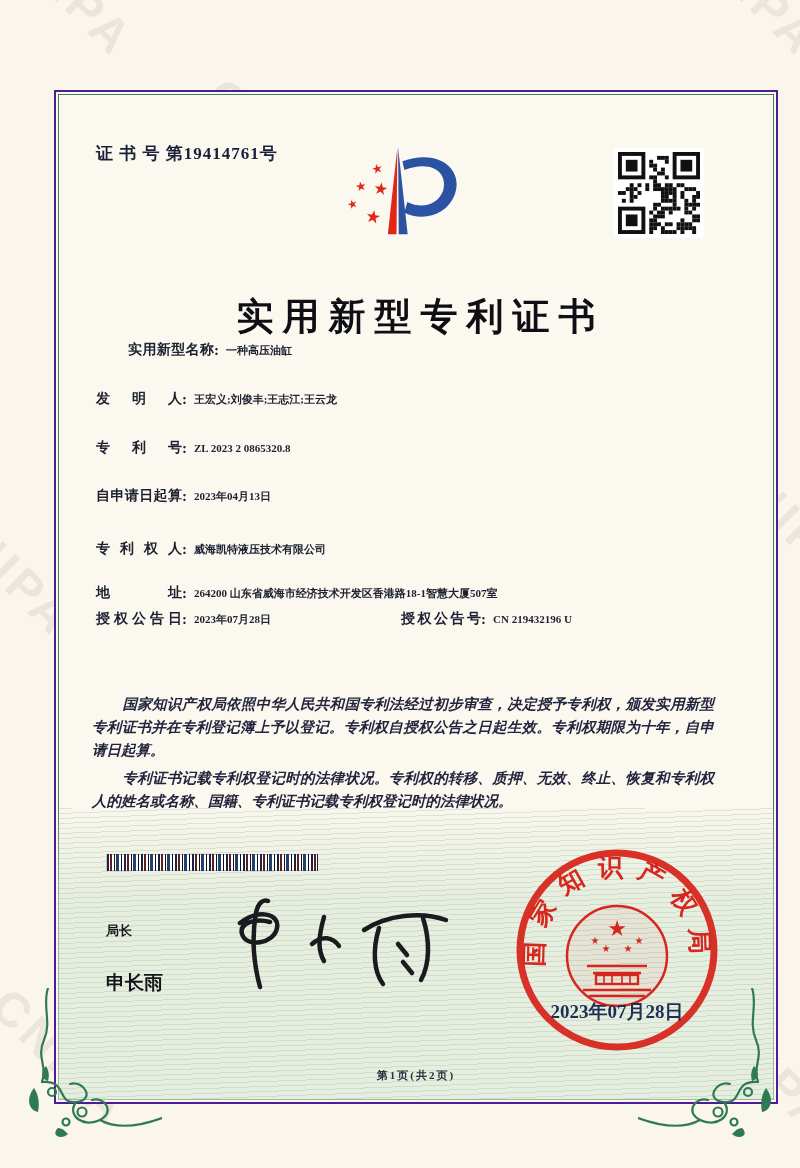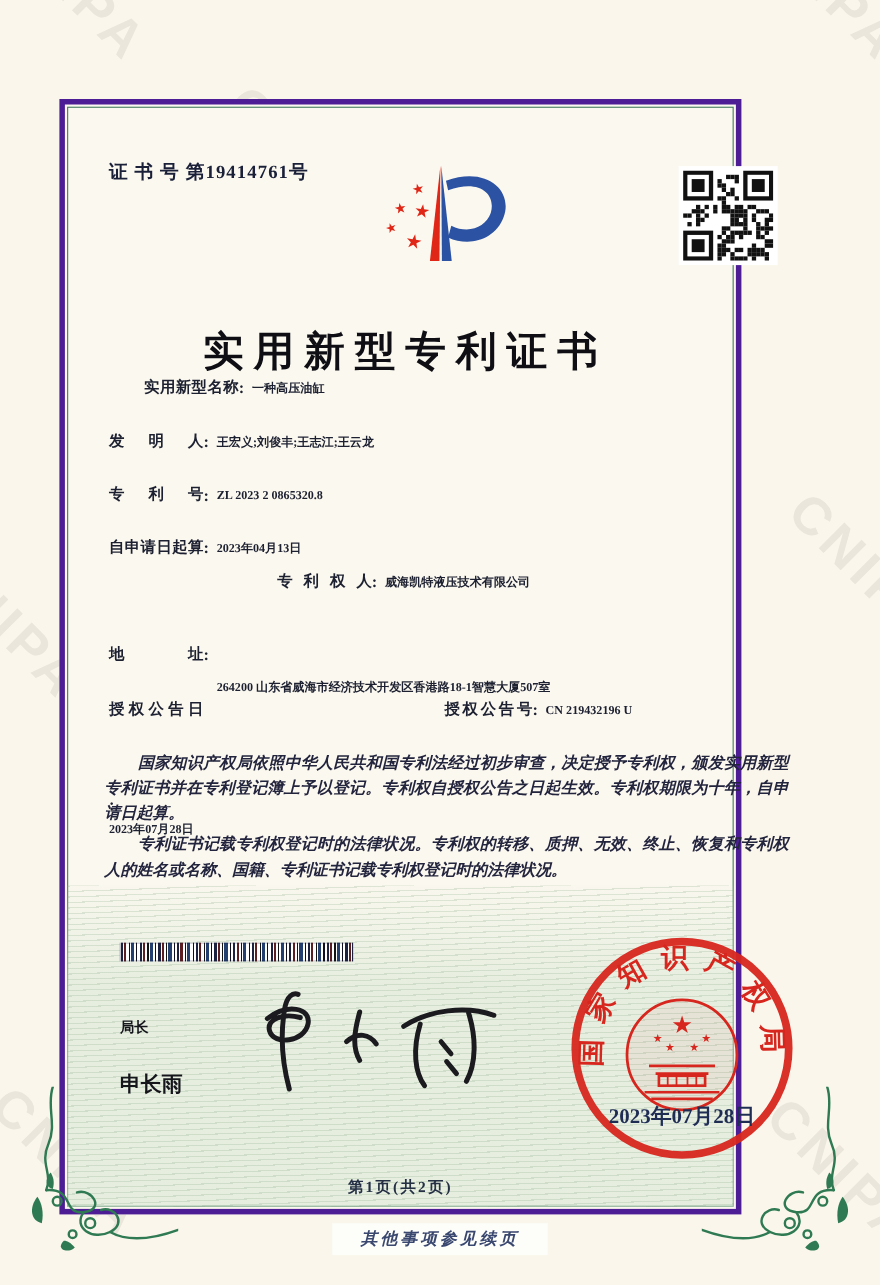--- a/index.html
+++ b/index.html
@@ -7,22 +7,22 @@
   body { font-family:"Liberation Serif", serif; background:#FAF6EB; }
 
   .page { position:relative; width:800px; height:1168px; background:#FAF6EB; overflow:hidden; }
 
   
   .wm { position:absolute; font-family:"Liberation Sans", sans-serif; font-weight:bold;
         font-size:48px; letter-spacing:5px; color:rgba(108,102,88,0.11);
         transform:rotate(45deg); white-space:nowrap; pointer-events:none; }
 
   
-  .frame { position:absolute; left:54px; top:90px; width:620px; height:1014px;
-           border:5px solid #4c1d95; background:#FBF8EF; }
+  .frame { position:absolute; left:54px; top:90px; width:724px; height:1014px;
+           border:2px solid #4c1d95; background:#FBF8EF; }
   .frame-inner { position:absolute; inset:2px; border:1px solid #417A5C; pointer-events:none; }
   .guilloche { position:absolute; left:2px; right:2px; bottom:2px; height:292px;
     background:
       repeating-linear-gradient(178deg, rgba(122,160,122,0.22) 0 1px, rgba(255,255,255,0) 1px 5px),
       linear-gradient(180deg, rgba(214,230,211,0.05) 0, rgba(214,230,211,0.55) 90px, rgba(216,231,213,0.6) 100%);
   }
 
   .cert-number { position:absolute; left:40px; top:50px; font-size:17px; font-weight:600;
                  letter-spacing:1px; color:#1A2038; }
 
@@ -38,42 +38,42 @@
   
   .row { position:absolute; left:40px; right:34px; display:flex; align-items:flex-start;
          color:#1C2030; }
   .flabel { display:inline-block; width:86px; font-size:14px; font-weight:600;
             text-align:justify; text-align-last:justify; line-height:22px; flex:0 0 86px; }
   .fcolon { width:12px; font-size:15px; font-weight:600; line-height:22px; flex:0 0 12px; }
   .fvalue { font-size:11px; font-weight:600; line-height:22px; max-width:480px; }
   .pair2 { position:absolute; left:305px; top:0; display:flex; }
   .pair2 .flabel { width:80px; flex-basis:80px; }
 
-  .paragraphs { position:absolute; left:36px; top:588px; width:622px; color:#23243D; }
+  .paragraphs { position:absolute; left:36px; top:601px; width:622px; color:#23243D; }
   .paragraphs p { font-size:14.5px; line-height:23px; font-style:italic; font-weight:600;
                   text-indent:2.1em; margin-bottom:5px; text-align:justify; }
 
   .barcode { position:absolute; left:50px; top:762px; width:212px; height:17px;
     background:repeating-linear-gradient(90deg,
       #1c2340 0 2px, #fff 2px 3px, #5d1f1f 3px 5px, #fff 5px 7px,
       #141414 7px 8px, #fff 8px 9px, #24406e 9px 12px, #fff 12px 14px,
       #101020 14px 15px, #fff 15px 17px);
     border:1px solid rgba(20,25,50,0.25); }
 
   .commissioner { position:absolute; left:50px; top:830px; font-family:"Liberation Sans", sans-serif;
                   font-size:13px; font-weight:700; color:#15151C; }
   .commissioner-name { position:absolute; left:50px; top:866px; font-family:"Liberation Sans", sans-serif;
                   font-size:19px; font-weight:700; color:#15151C;margin-top:12px; }
 
   .signature { position:absolute; left:150px; top:795px; width:270px; height:115px; }
 
   .seal { position:absolute; left:455px; top:752px; width:212px; height:212px; }
 
   .page-number { position:absolute; left:0; right:0; top:976px; text-align:center;
-                 font-size:14px; font-weight:600; color:#253044; letter-spacing:2px; }
+                 font-size:11px; font-weight:600; color:#253044; letter-spacing:2px; }
 
   .continuation { position:absolute; left:50%; top:1112px; transform:translateX(-50%);
                   background:#FDFDF9; padding:5px 26px; font-size:15px; font-style:italic;
                   font-weight:600; color:#3A4870; letter-spacing:3px; white-space:nowrap; }
 
   .ornament { position:absolute; top:988px; width:140px; height:150px; z-index:3; }
   .ornament.left { left:22px; }
   .ornament.right { right:22px; transform:scaleX(-1); }
 </style>
 </head>
@@ -257,31 +257,31 @@
     <div class="row" style="top:345px;">
       <span class="flabel">专利号</span>
       <span class="fcolon">:</span>
       <span class="fvalue">ZL 2023 2 0865320.8</span>
     </div>
     <div class="row" style="top:393px;">
       <span class="flabel">自申请日起算</span>
       <span class="fcolon">:</span>
       <span class="fvalue">2023年04月13日</span>
     </div>
-    <div class="row" style="top:424px;justify-content:center;">
+    <div class="row" style="top:446px;">
       <span class="flabel">专利权人</span>
       <span class="fcolon">:</span>
       <span class="fvalue">威海凯特液压技术有限公司</span>
     </div>
     <div class="row" style="top:490px;">
       <span class="flabel">地址</span>
       <span class="fcolon">:</span>
-      <span class="fvalue" style="max-width:470px;margin-top:29px;">264200 山东省威海市经济技术开发区香港路18-1智慧大厦507室</span>
-    </div>
-    <div class="row" style="top:540px;flex-direction:column;">
+      <span class="fvalue" style="max-width:470px;">264200 山东省威海市经济技术开发区香港路18-1智慧大厦507室</span>
+    </div>
+    <div class="row" style="top:516px;">
       <span class="flabel">授权公告日</span>
       <span class="fcolon">:</span>
       <span class="fvalue">2023年07月28日</span>
       <span class="pair2">
         <span class="flabel">授权公告号</span>
         <span class="fcolon">:</span>
         <span class="fvalue">CN 219432196 U</span>
       </span>
     </div>
 
@@ -367,14 +367,13 @@
       <circle cx="60" cy="124" r="4.5"></circle>
       <circle cx="44" cy="134" r="3.5"></circle>
     </g>
     <g fill="#2F7A52">
       <path d="M12,100 C 4,110 6,122 16,124 C 18,114 16,106 12,100 Z"></path>
       <path d="M36,140 C 28,148 40,152 46,146 C 42,142 40,140 36,140 Z"></path>
       <path d="M24,78 C 18,84 20,92 26,93 C 28,86 26,81 24,78 Z"></path>
     </g>
   </svg>
 
-  <div class="continuation">其他事项参见续页</div>
 </div>
 
 </body></html>

